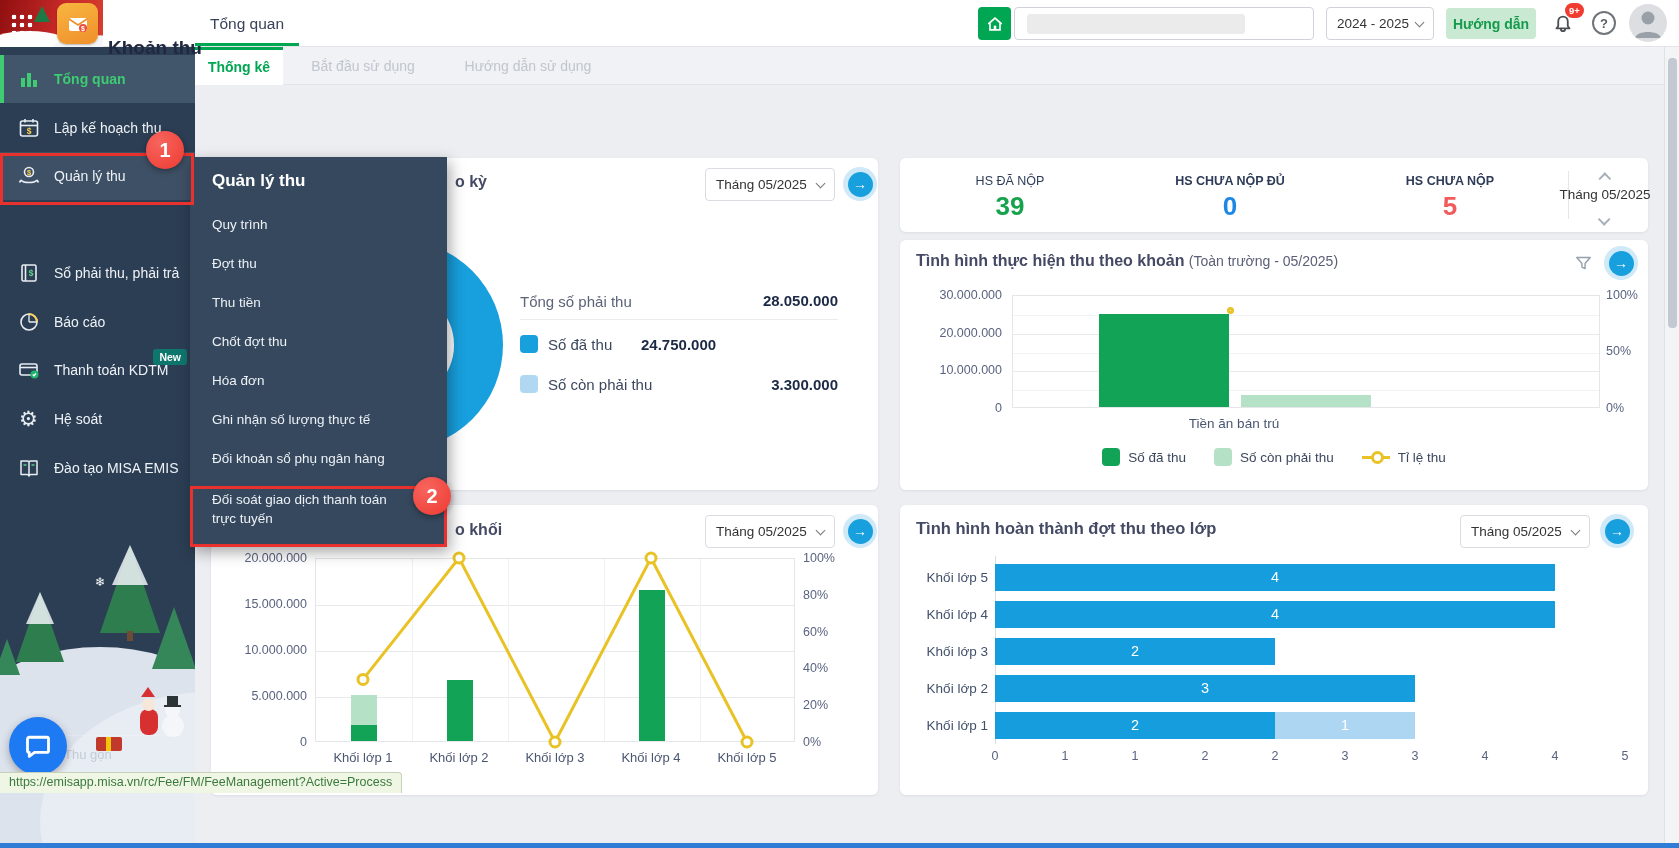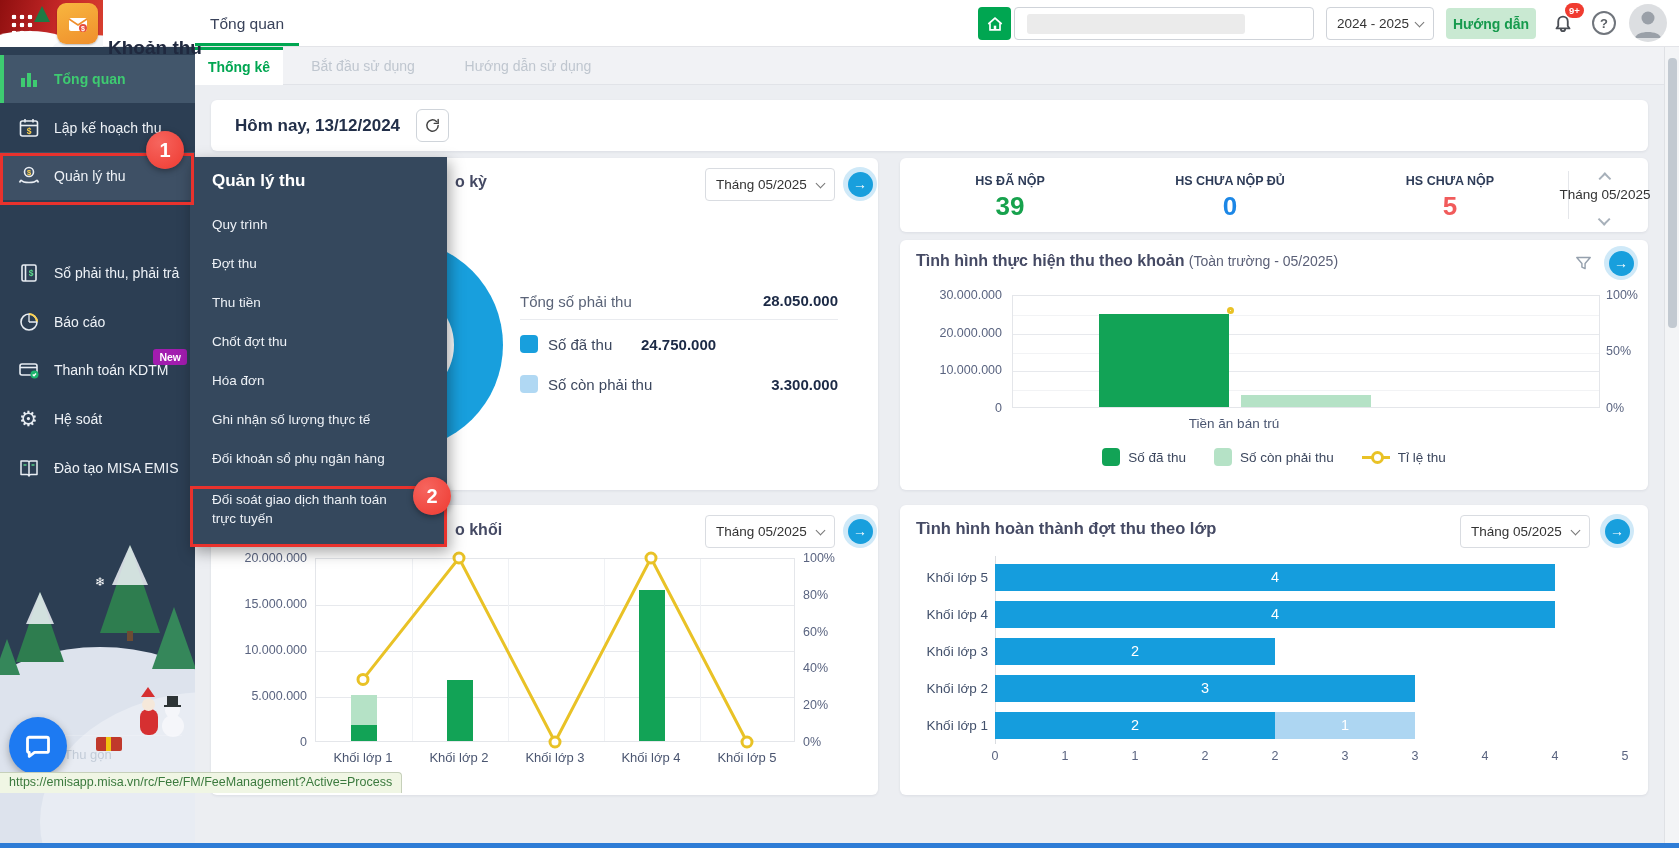--- a/index.html
+++ b/index.html
@@ -38,21 +38,21 @@
 
   
   .sidebar { position:absolute; left:0; top:47px; width:195px; height:801px; background:#2c3e53; z-index:10; overflow:hidden; }
   .side-item { position:absolute; left:0; width:195px; height:48px; display:flex; align-items:center; cursor:pointer; }
   .side-item .ic { position:absolute; left:15px; width:27px; height:27px; display:flex; align-items:center; justify-content:center; }
   .side-item .lbl { position:absolute; left:54px; font-size:14px; color:#eef2f7; }
   .side-item.active { background:#42566b; }
   .side-item.active::before { content:""; position:absolute; left:0; top:0; width:4px; height:48px; background:#3ecb71; }
   .side-item.active .lbl { color:#3ecb71; font-weight:bold; }
   .side-item.hover { background:#3e5065; }
-  .new-badge { position:absolute; right:8px; top:3px; background:#a21caf; color:#fff; font-size:10.5px; font-weight:bold;
+  .new-badge { position:absolute; right:8px; top:3px; background:#0f766e; color:#fff; font-size:10.5px; font-weight:bold;
       border-radius:3px; padding:2px 6px; }
   .side-divider { position:absolute; left:62px; top:688px; width:120px; height:1px; background:rgba(255,255,255,.18); }
   .collapse-lbl { position:absolute; left:64px; top:700px; font-size:13px; color:#c3ccd8; }
 
   
   .snow1 { position:absolute; left:-70px; top:600px; width:340px; height:260px; background:#dde3ed; border-radius:50%; }
   .snow2 { position:absolute; left:40px; top:645px; width:340px; height:260px; background:#e8ecf3; border-radius:50%; }
   .tree { position:absolute; width:0; height:0; }
   .trunk { position:absolute; width:6px; height:10px; background:#6d4c33; }
   .flake { position:absolute; color:#fff; font-size:12px; }
@@ -291,28 +291,20 @@
 
   <div class="red-box" style="left:0; top:153px; width:194px; height:52px;"></div>
   <div class="step-badge" style="left:146px; top:131px;">1</div>
 
   <div class="tabrow">
     <div class="tab active" style="left:0; width:88px;">Thống kê</div>
     <div class="tab" style="left:88px; width:160px;">Bắt đầu sử dụng</div>
     <div class="tab" style="left:248px; width:170px;">Hướng dẫn sử dụng</div>
   </div>
 
-  <div class="card" style="left:211px; top:100px; width:1437px; height:51px;">
-    <div class="abs" style="left:24px; top:0; height:51px; line-height:51px; font-size:17px; font-weight:bold; color:#222f49;">Hôm nay, 13/12/2024</div>
-    <div class="abs" style="left:205px; top:9px; width:33px; height:33px; border:1px solid #cfd4da; border-radius:6px; display:flex; align-items:center; justify-content:center; cursor:pointer;">
-      <svg class="icon" width="17" height="17" viewBox="0 0 24 24">
-        <path d="M20 12a8 8 0 1 1-2.4-5.7M20 3.5V9h-5.5" stroke="#444" stroke-width="2.1" fill="none" stroke-linecap="round"></path>
-      </svg>
-    </div>
-  </div>
 
   <div class="card" style="left:211px; top:158px; width:667px; height:332px;">
     <div class="abs card-title" style="left:244px; top:15px;">o kỳ</div>
     <div class="dd" style="left:494px; top:10px; width:130px;">
       <span>Tháng 05/2025</span>
       <i class="chev"></i>
     </div>
     <div class="arrow-btn" style="left:632px; top:9px;">
       <div class="inner">→</div>
     </div>
@@ -322,21 +314,21 @@
     <div class="abs" style="left:309px; top:161px; width:318px; height:1px; background:#e9ebef;"></div>
     <div class="sq" style="left:309px; top:177px; background:#189fdd;"></div>
     <div class="abs" style="left:337px; top:178px; font-size:15px; color:#3c475e;">Số đã thu</div>
     <div class="abs" style="left:430px; top:178px; width:197px; text-align:left; font-size:15px; font-weight:bold; color:#1b2945;">24.750.000</div>
     <div class="sq" style="left:309px; top:217px; background:#b0d8f3;"></div>
     <div class="abs" style="left:337px; top:218px; font-size:15px; color:#3c475e;">Số còn phải thu</div>
     <div class="abs" style="left:430px; top:218px; width:197px; text-align:right; font-size:15px; font-weight:bold; color:#1b2945;">3.300.000</div>
   </div>
 
   <div class="card" style="left:900px; top:158px; width:748px; height:74px;">
-    <div class="abs" style="left:20px; top:16px; width:180px; text-align:center; font-size:12.5px; font-weight:bold; color:#2e3c58;">HS ĐÃ NỘP</div>
+    <div class="abs" style="left:20px; top:16px; width:180px; text-align:center; font-size:12.5px; font-weight:normal; color:#2e3c58;">HS ĐÃ NỘP</div>
     <div class="abs" style="left:20px; top:33px; width:180px; text-align:center; font-size:26px; font-weight:bold; color:#17a24d;">39</div>
     <div class="abs" style="left:240px; top:16px; width:180px; text-align:center; font-size:12.5px; font-weight:bold; color:#2e3c58;">HS CHƯA NỘP ĐỦ</div>
     <div class="abs" style="left:240px; top:33px; width:180px; text-align:center; font-size:26px; font-weight:bold; color:#1c87e6;">0</div>
     <div class="abs" style="left:460px; top:16px; width:180px; text-align:center; font-size:12.5px; font-weight:bold; color:#2e3c58;">HS CHƯA NỘP</div>
     <div class="abs" style="left:460px; top:33px; width:180px; text-align:center; font-size:26px; font-weight:bold; color:#f15b5b;">5</div>
     <div class="abs" style="left:668px; top:13px; width:1px; height:48px; background:#e4e6ea;"></div>
     <div class="abs" style="left:700px; top:12px; transform:rotate(-135deg);"><i class="stepper-chev"></i></div>
     <div class="abs" style="left:650px; top:29px; width:110px; text-align:center; font-size:13.5px; color:#333;">Tháng 05/2025</div>
     <div class="abs" style="left:700px; top:52px; transform:rotate(45deg);"><i class="stepper-chev"></i></div>
   </div>

